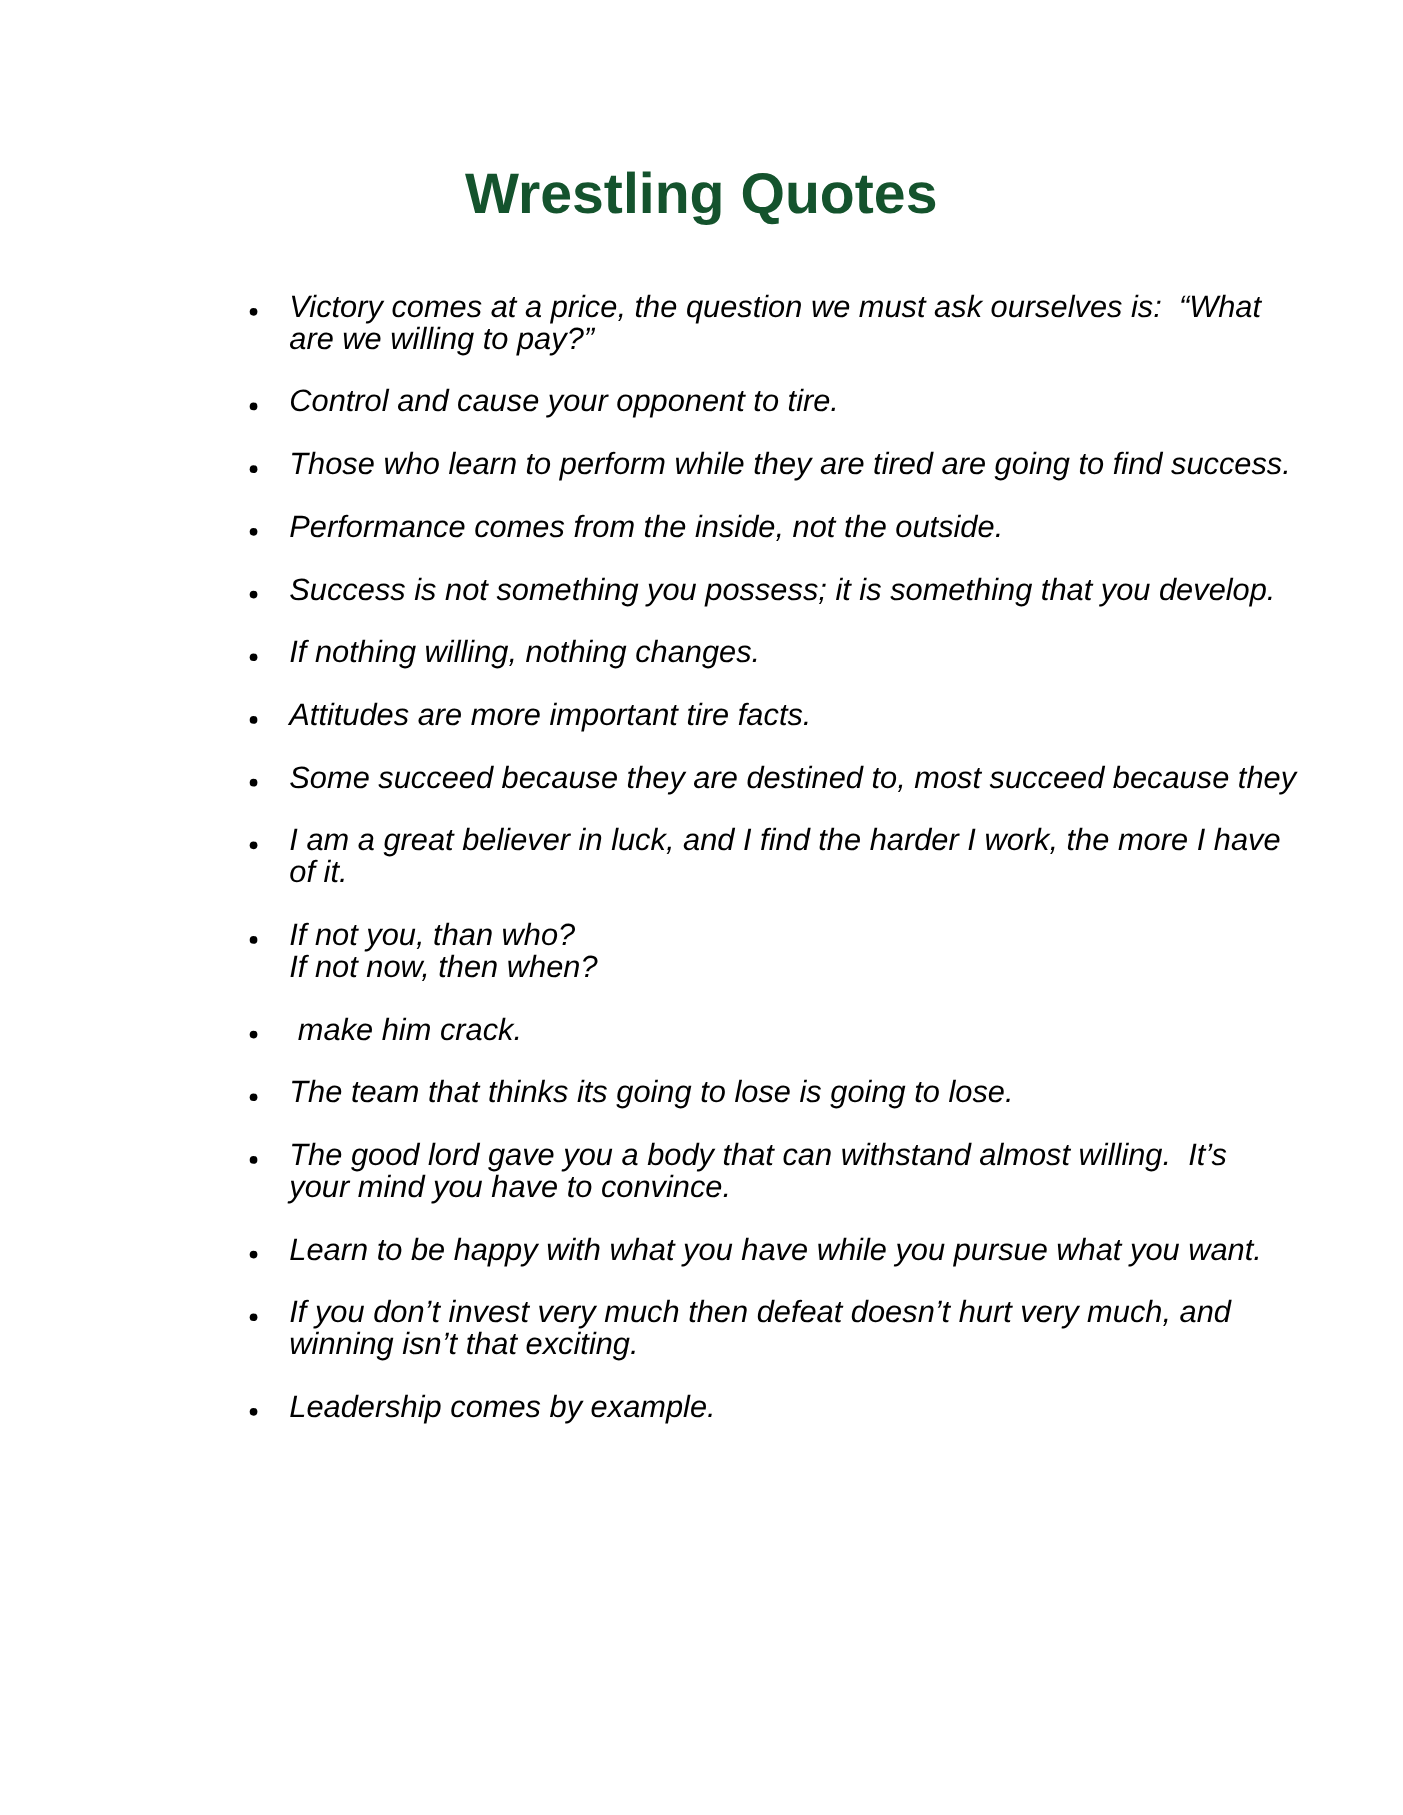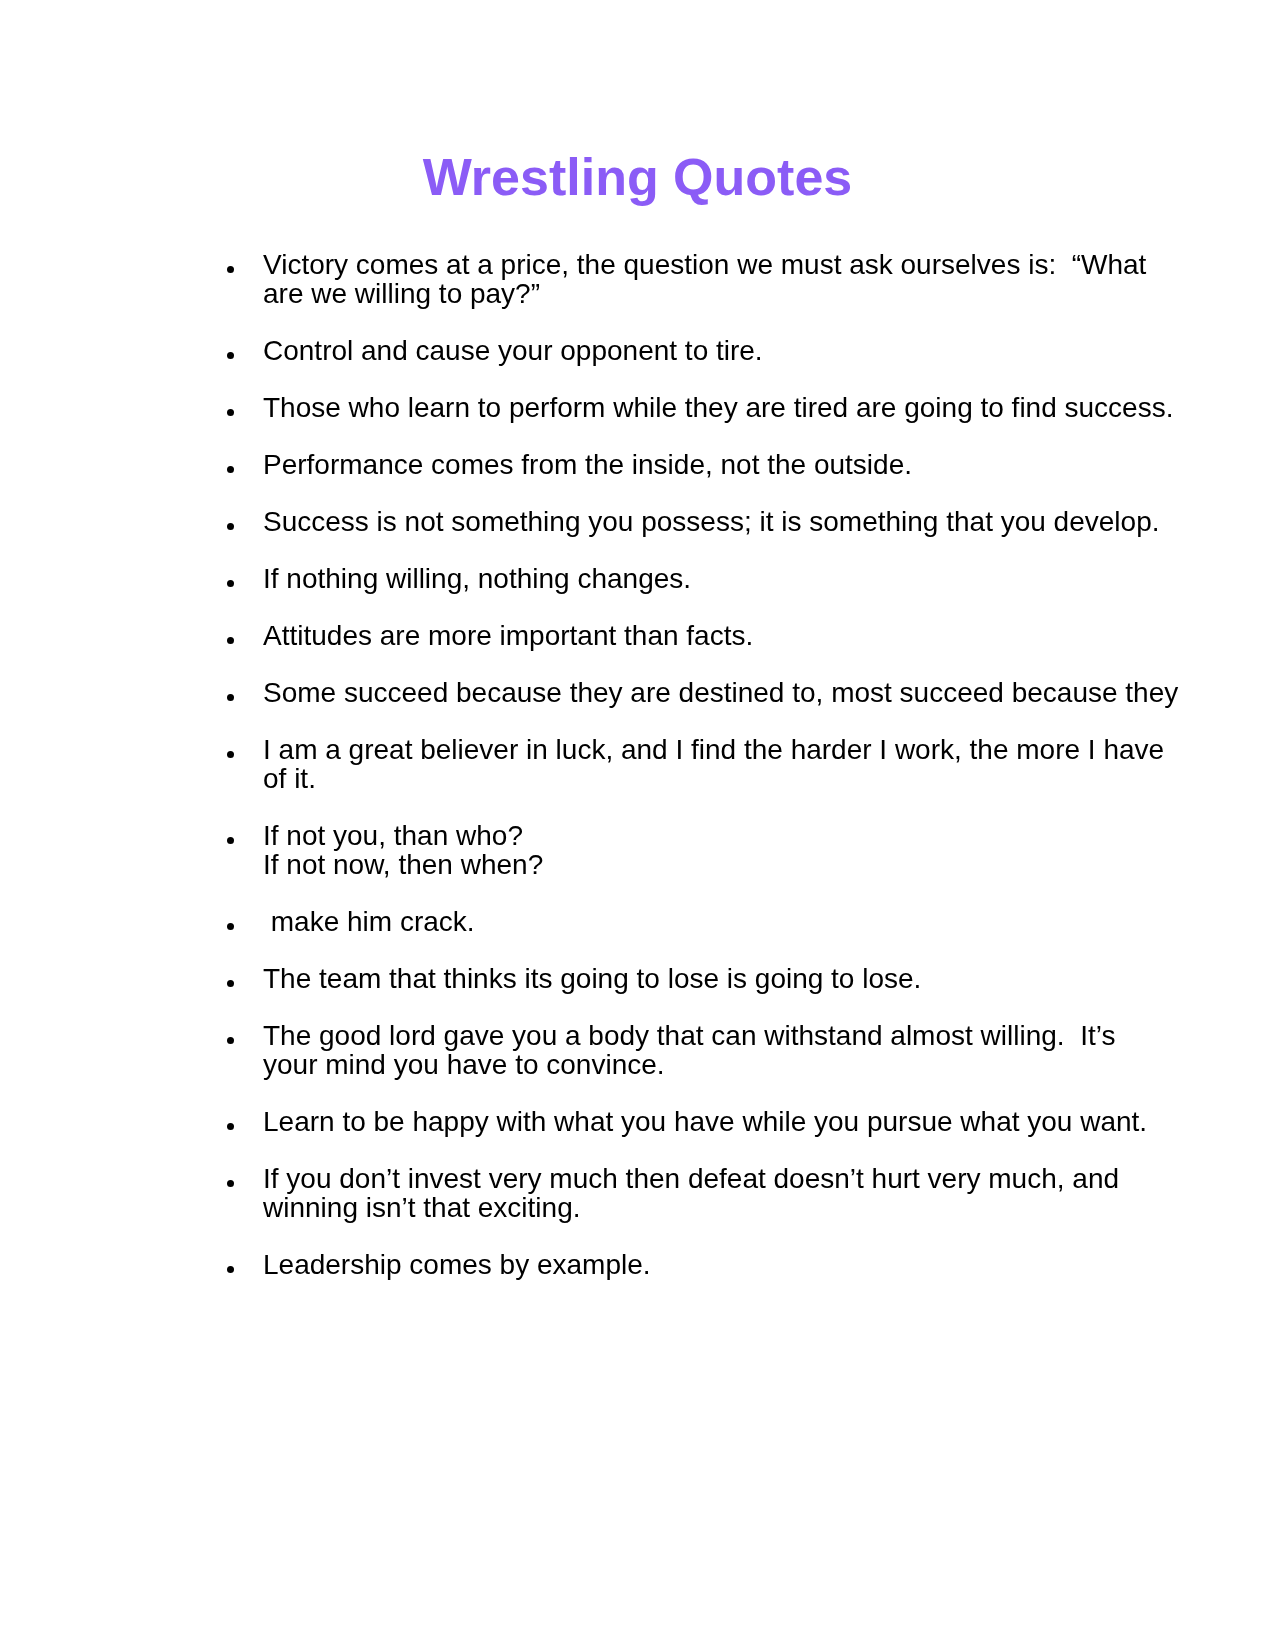--- a/index.html
+++ b/index.html
@@ -20,27 +20,28 @@
     height: 1650px;
     background: #ffffff;
   }
   .page-title {
     margin: 147px 0 0 0;
     padding: 0;
     text-align: center;
     font-size: 52px;
     line-height: 60px;
     font-weight: bold;
-    color: #8b5cf6;
+    color: #14532d;
   }
   .quote-list {
-    margin: 43px 0 0 263px;
+    margin: 57px 0 0 263px;
     padding: 0;
     list-style: none;
     width: 860px;
+    font-style: italic;
   }
   .quote-item {
     position: relative;
     margin: 0 0 28px 0;
     padding: 0;
   }
   .bullet-dot {
     position: absolute;
     left: -36px;
     top: 16px;
@@ -91,21 +92,21 @@
       <div class="quote-line">Success is not something you possess; it is something that you develop.</div>
     </li>
 
     <li class="quote-item">
       <span class="bullet-dot"></span>
       <div class="quote-line">If nothing willing, nothing changes.</div>
     </li>
 
     <li class="quote-item">
       <span class="bullet-dot"></span>
-      <div class="quote-line">Attitudes are more important than facts.</div>
+      <div class="quote-line">Attitudes are more important tire facts.</div>
     </li>
 
     <li class="quote-item">
       <span class="bullet-dot"></span>
       <div class="quote-line">Some succeed because they are destined to, most succeed because they</div>
     </li>
 
     <li class="quote-item">
       <span class="bullet-dot"></span>
       <div class="quote-line">I am a great believer in luck, and I find the harder I work, the more I have</div>

